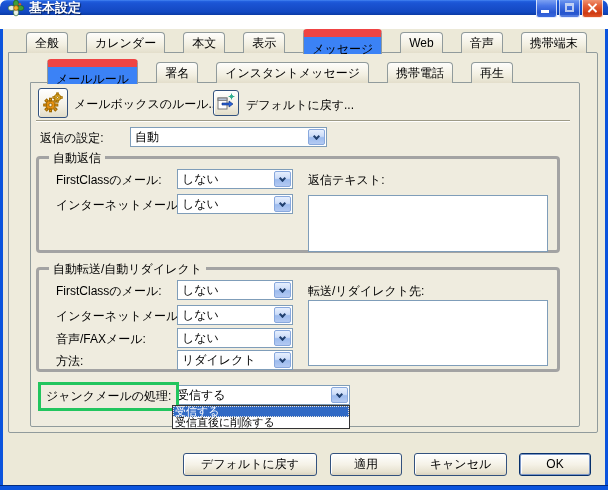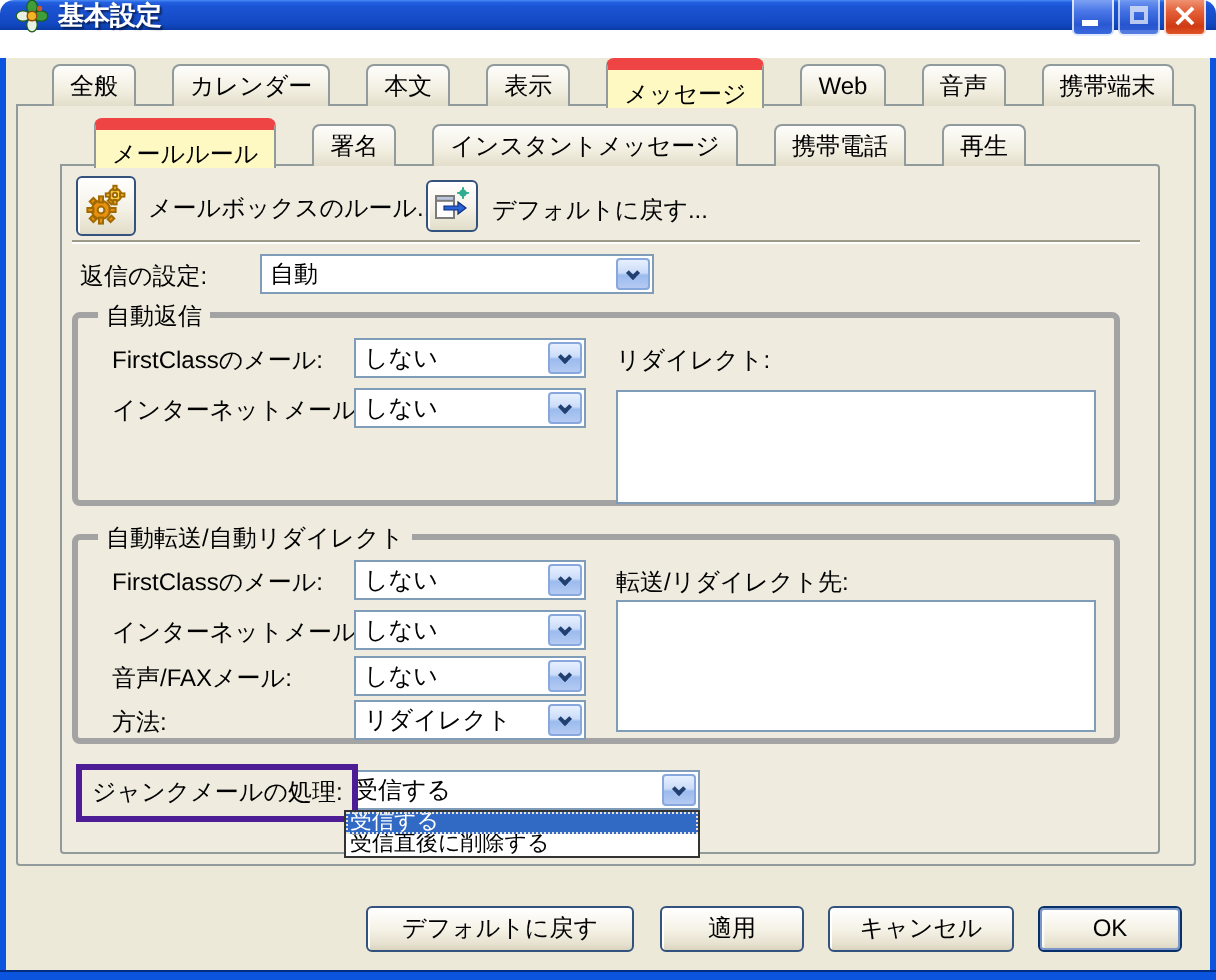--- a/index.html
+++ b/index.html
@@ -44,21 +44,21 @@
   .tabs.outer { left:10px; top:30px; height:23px; }
   .tabs.inner { left:31px; top:60px; height:23px; }
   .tab {
     height:21px; padding:2px 8px 0; margin-right:2px; white-space:nowrap;
     border:1px solid #919b9c; border-bottom:none; border-radius:4px 4px 0 0;
     background:linear-gradient(180deg,#fefdfb 0%,#f2efe1 60%,#e3decb 100%);
     font-size:12px; line-height:17px; cursor:default;margin-left:16px;
   }
   .tab.active {
     height:25px; margin-bottom:-1px; padding-top:3px;
-    border-top:6px solid #ef4444; background:#fef9c3;
+    border-top:8px solid #ef4444; background:#3b82f6;
     line-height:18px; z-index:6; position:relative;
   }
 
   
   .iconbtn {
     position:absolute; border:1px solid #33527e; border-radius:3px;
     background:linear-gradient(180deg,#ffffff 0%,#f4f1e6 55%,#e2ddc9 100%);
     box-shadow:inset 1px 1px 0 #fff; display:flex; align-items:center; justify-content:center;
   }
   .toollabel { position:absolute; white-space:nowrap; font-size:12px; }
@@ -84,21 +84,21 @@
     transform:rotate(45deg); margin-top:-2px; }
 
   
   .group { position:absolute; border:3px solid #a3a3a3; border-radius:4px;text-decoration:underline; }
   .group > .gtitle { position:absolute; top:-8px; left:10px; background:#efecdf; padding:0 4px;
     font-size:12px; line-height:14px; white-space:nowrap; }
 
   .textbox { position:absolute; background:#fff; border:1px solid #7f9db9; }
 
   
-  .redbox { position:absolute; left:38px; top:382px; border:3px solid #4c1d95; padding:3px 5px;
+  .redbox { position:absolute; left:38px; top:382px; border:3px solid #22c55e; padding:3px 5px;
     background:#efecdf; white-space:nowrap; font-size:12px; z-index:4; }
 
   
   .droplist { position:absolute; left:172px; top:405px; width:178px; background:#fff;
     border:1px solid #333; z-index:20; }
   .opt { height:11px; line-height:11px; font-size:11px; padding:0 2px; white-space:nowrap; overflow:hidden; }
   .opt.selected { background:#316ac5; color:#fff; outline:1px dotted #e8e4d8; outline-offset:-1px; }
 
   
   .xpbtn {
@@ -235,21 +235,21 @@
         <span class="chev"></span>
       </span>
   </div>
   <span class="lbl" style="left:56px;top:198px;">インターネットメール:</span>
   <div class="combo" style="left:177px;top:194px;width:116px;">
     <span class="cval">しない</span>
     <span class="cbtn">
         <span class="chev"></span>
       </span>
   </div>
-  <span class="lbl" style="left:308px;top:173px;">リダイレクト:</span>
+  <span class="lbl" style="left:308px;top:173px;">返信テキスト:</span>
   <div class="textbox" style="left:308px;top:195px;width:240px;height:57px;"></div>
 
   <div class="group" style="left:36px;top:267px;width:524px;height:105px;">
     <span class="gtitle">自動転送/自動リダイレクト</span>
   </div>
   <span class="lbl" style="left:56px;top:284px;">FirstClassのメール:</span>
   <div class="combo" style="left:177px;top:280px;width:116px;">
     <span class="cval">しない</span>
     <span class="cbtn">
         <span class="chev"></span>

